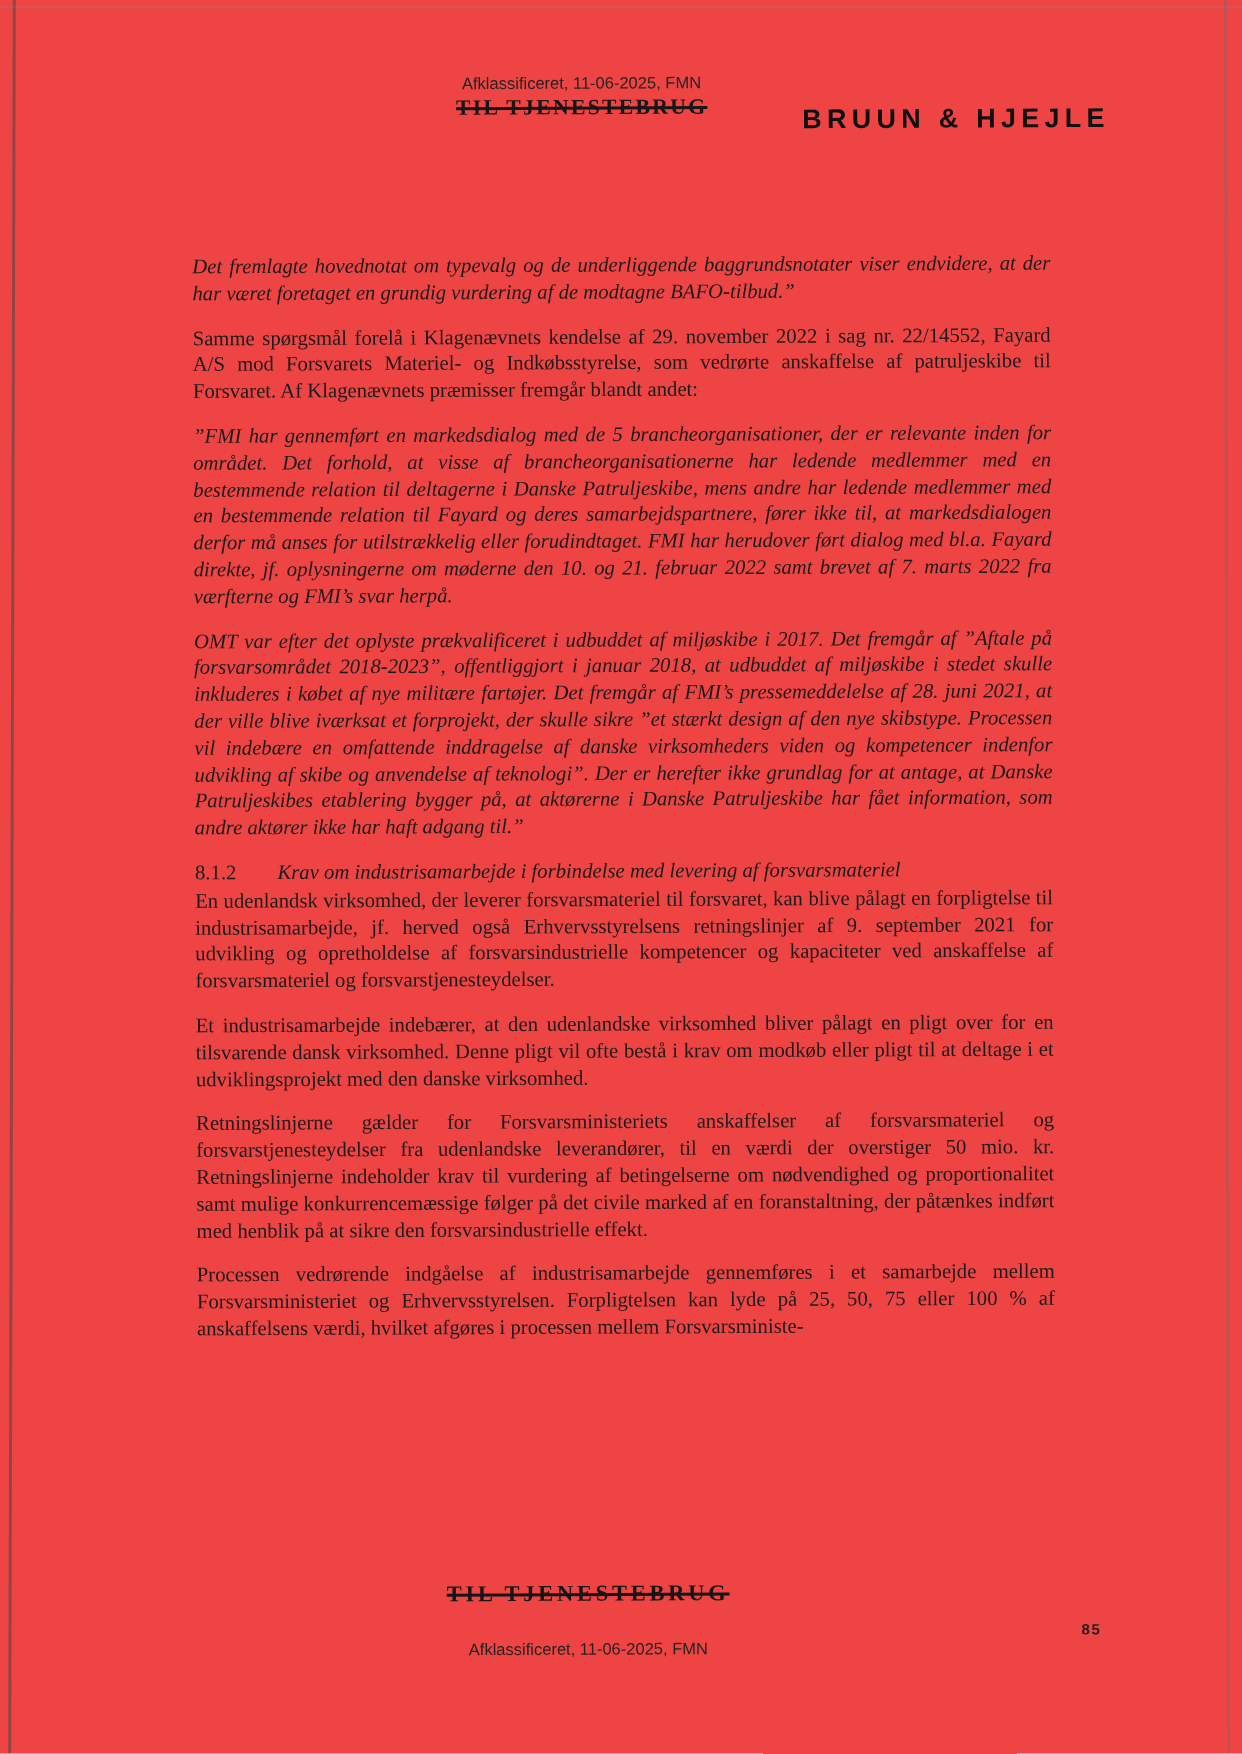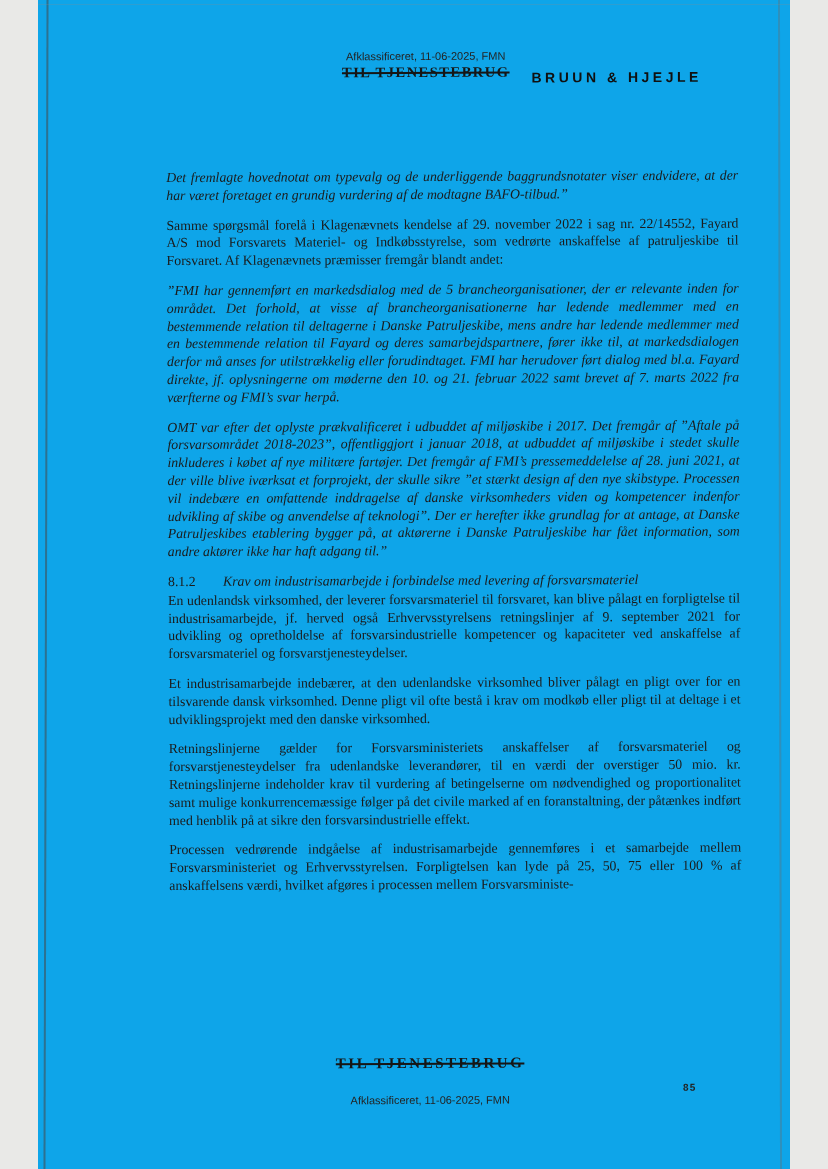--- a/index.html
+++ b/index.html
@@ -1,22 +1,22 @@
 <!DOCTYPE html>
 <html><head>
 <meta charset="utf-8">
 <style>
   * { margin: 0; padding: 0; box-sizing: border-box; }
   html, body { background: #e9e9e7; }
   .page {
     position: relative;
-    width: 752px;
+    width: 828px;
     height: 1169px;
     margin: 0 auto;
-    background: #0ea5e9;
+    background: #ef4444;
     overflow: hidden;
     font-family: "Liberation Serif", serif;
     color: #1b1b1b;
   }
   
   .edge { position: absolute; pointer-events: none; }
   .edge-left  { left: 7px;  top: -6px; height: 1182px; width: 2px; background: #474747; opacity: .55; transform: rotate(0.15deg); }
   .edge-right { right: 9px; top: -6px; height: 1182px; width: 2px; background: #6a6a6a; opacity: .35; transform: rotate(-0.1deg); }
   .edge-top   { left: 0; top: 4px; width: 828px; height: 1px; background: #8a8a8a; opacity: .25; }
 
@@ -43,21 +43,21 @@
     text-decoration-thickness: 1.5px;
     color: #161616;
   }
   .header-class { top: 64px; }
   .firm-logo {
     position: absolute;
     top: 70px;
     right: 86px;
     font-family: "Liberation Sans", sans-serif;
     font-weight: bold;
-    font-size: 14px;
+    font-size: 18px;
     letter-spacing: 3.5px;
     color: #101010;
     white-space: nowrap;
   }
 
   
   .doc-body {
     position: absolute;
     top: 168px;
     left: 130px;

